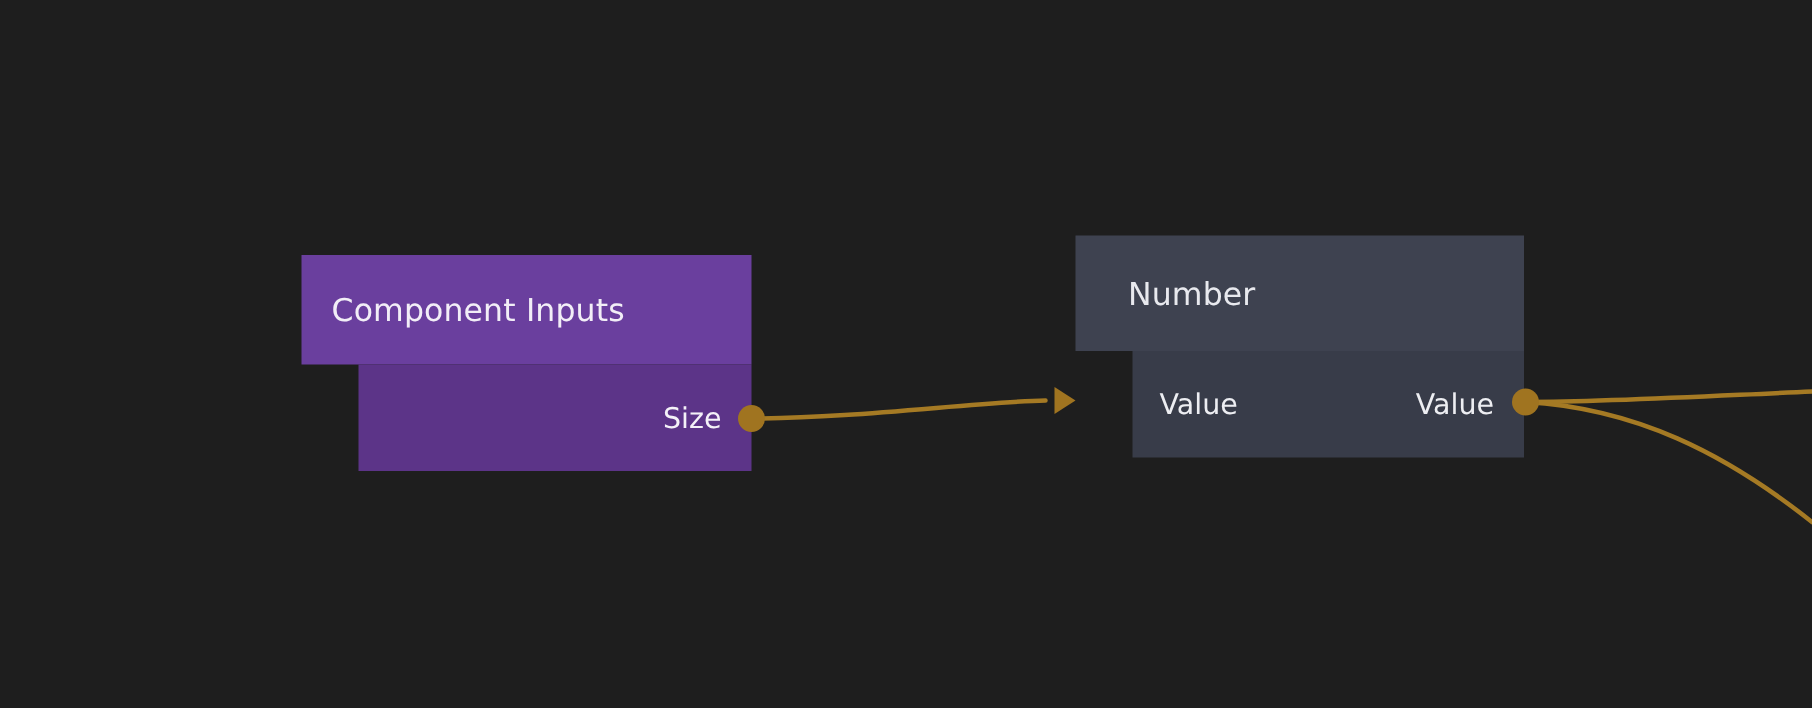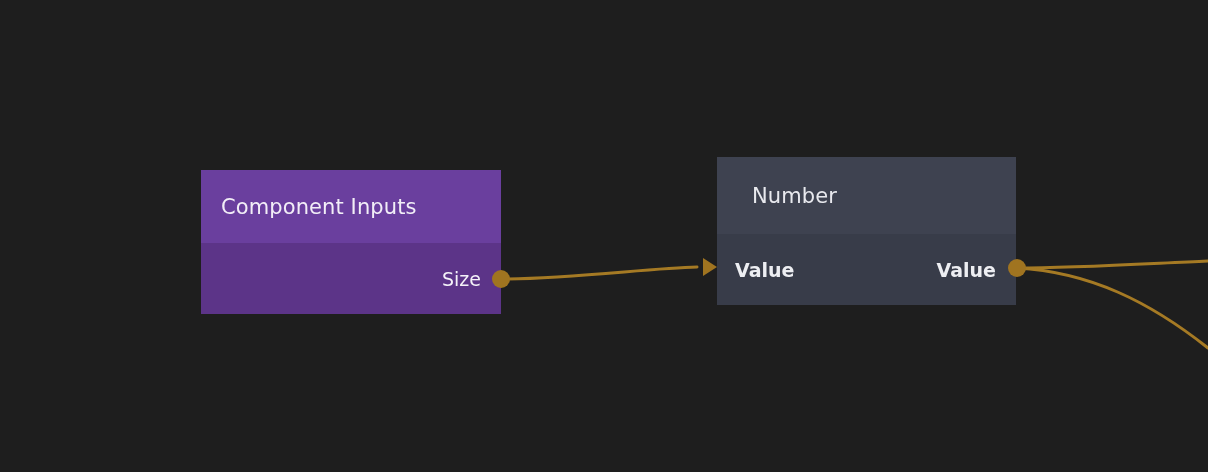--- a/index.html
+++ b/index.html
@@ -37,20 +37,21 @@
     align-items: center;
   }
   .node-title {
     font-size: 21px;
     letter-spacing: 0.1px;
     white-space: nowrap;
   }
   .node-body {
     box-sizing: border-box;
     position: relative;
+    margin-left: 38px;
   }
   .port-row {
     position: absolute;
     left: 0;
     right: 0;
     display: flex;
     align-items: center;
     justify-content: space-between;
     height: 26px;
   }
@@ -106,21 +107,20 @@
     color: #e8e9ee;
   }
   #node-number .node-body {
     height: 71px;
     background: #383c49;
   }
   #node-number .port-row {
     top: 23px;
     padding-left: 18px;
     padding-right: 20px;
-    font-weight: bold;
   }
   #node-number .port-label {
     color: #edeef2;
   }
 
   
   .port-dot {
     position: absolute;
     width: 18px;
     height: 18px;

